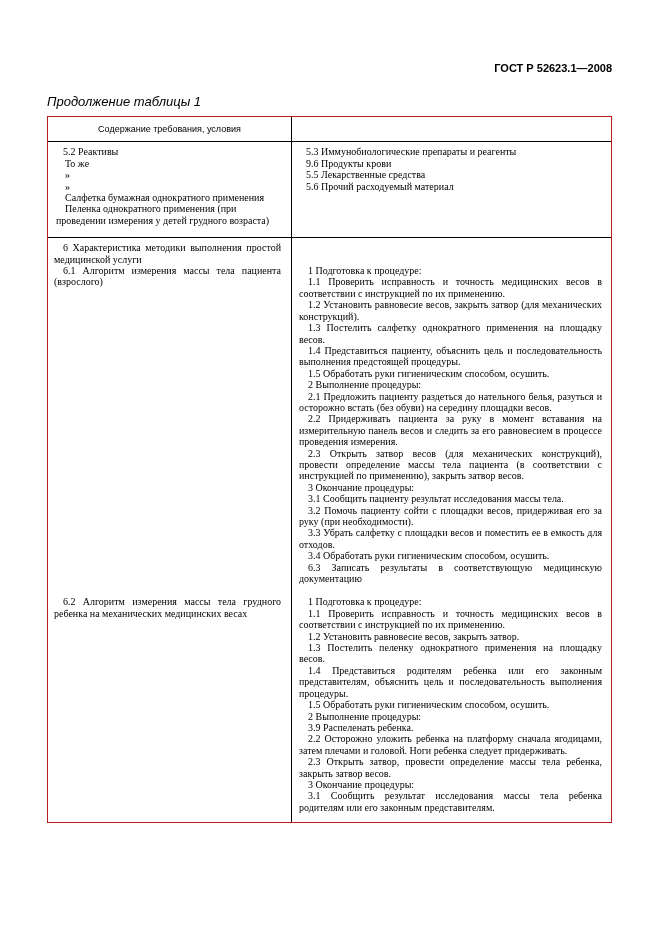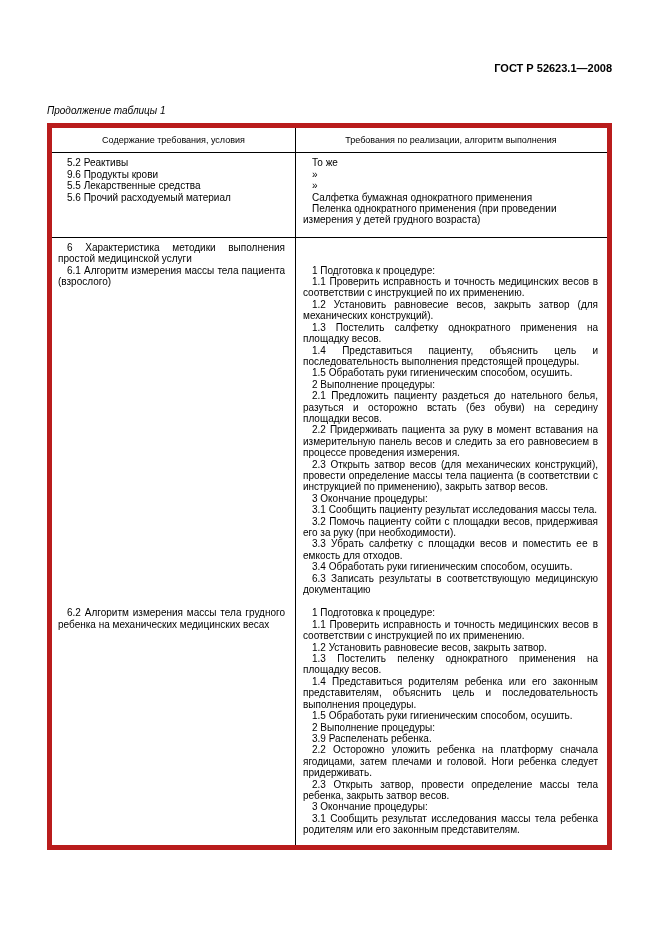--- a/index.html
+++ b/index.html
@@ -18,27 +18,27 @@
     overflow: hidden;
   }
   .doc-header {
     text-align: right;
     font-weight: bold;
     font-size: 11px;
     line-height: 13px;
   }
   .table-caption {
     font-style: italic;
-    font-size: 10px;
-    margin-top: 30px;
+    font-size: 13px;
+    margin-top: 19px;
     margin-bottom: 7px;
   }
   .gost-table {
     position: relative;
-    border: 5px solid #b91c1c;
+    border: 1px solid #b91c1c;
     font-size: 10px;
     line-height: 11.4px;
   }
   .v-divider {
     position: absolute;
     left: 243px; top: 0; bottom: 0;
     width: 1px;
     background: #000;
   }
   .t-row {
@@ -54,21 +54,21 @@
     align-items: center;
     justify-content: center;
   }
   .t-sec5 {
     border-bottom: 1px solid #000;
     padding: 4px 0 11px;
   }
   .t-sec6 { padding: 4px 0 9px; }
   .cl { padding: 0 10px 0 6px; }
   .cr { padding: 0 9px 0 8px; }
-  p { margin: 0; text-indent: 9px; }
+  p { margin: 0; text-indent: 9px; font-family: Liberation Serif, serif; }
   .cl p { text-align: justify; }
   .steps p { text-align: justify; }
   .gap-top { padding-top: 12px; }
   .page-number {
     position: absolute;
     top: 897px;
     right: 51px;
     font-size: 11px;
   }
 </style>
@@ -79,28 +79,30 @@
 
   <div class="doc-header">ГОСТ Р 52623.1—2008</div>
 
   <div class="table-caption">Продолжение таблицы 1</div>
 
   <div class="gost-table">
     <div class="v-divider"></div>
 
     <div class="t-row t-head">
       <div class="cell cl">Содержание требования, условия</div>
-      <div class="cell cr">Требования по реализации, алгоритм выполнения</div>
     </div>
 
     <div class="t-row t-sec5">
       <div class="cell cl">
           <p>5.2 Реактивы</p>
         </div>
 
+      <div class="cell cl">
+          <p>5.3 Иммунобиологические препараты и реагенты</p>
+        </div>
       <div class="cell cr">
           <p>То же</p>
         </div>
 
       <div class="cell cl">
           <p>9.6 Продукты крови</p>
         </div>
       <div class="cell cr">
           <p>»</p>
         </div>

